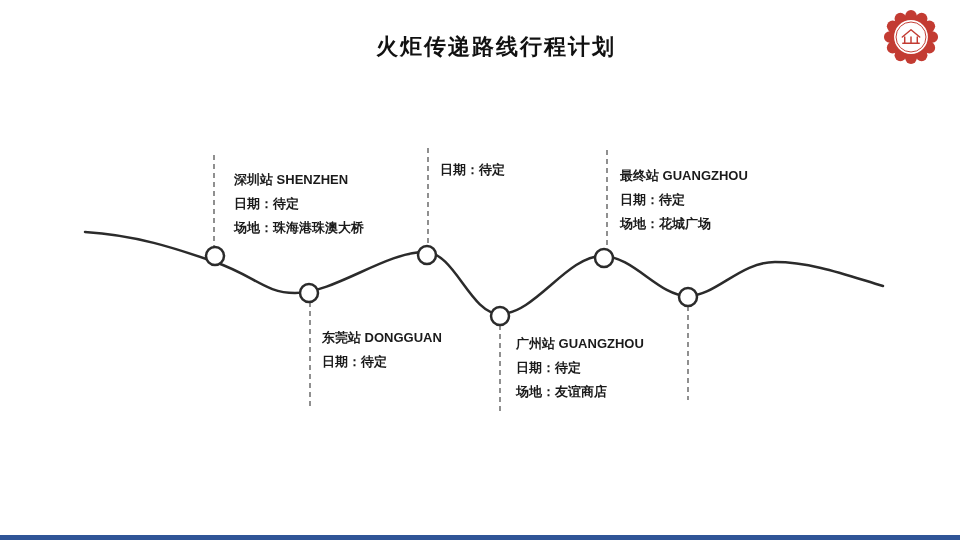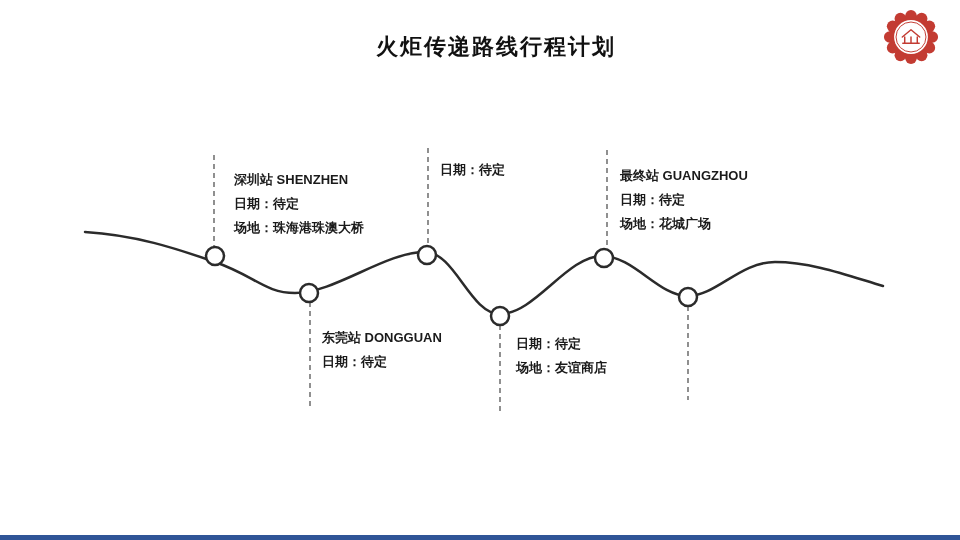--- a/index.html
+++ b/index.html
@@ -96,20 +96,21 @@
   <div class="station pos-dongguan">
     <div>东莞站 DONGGUAN</div>
     <div>日期：待定</div>
   </div>
 
   <div class="station pos-zhuhai">
     <div>日期：待定</div>
   </div>
 
   <div class="station pos-guangzhou">
+    <div>广州站 GUANGZHOU</div>
     <div>日期：待定</div>
     <div>场地：友谊商店</div>
   </div>
 
   <div class="station pos-final">
     <div>最终站 GUANGZHOU</div>
     <div>日期：待定</div>
     <div>场地：花城广场</div>
   </div>
 

